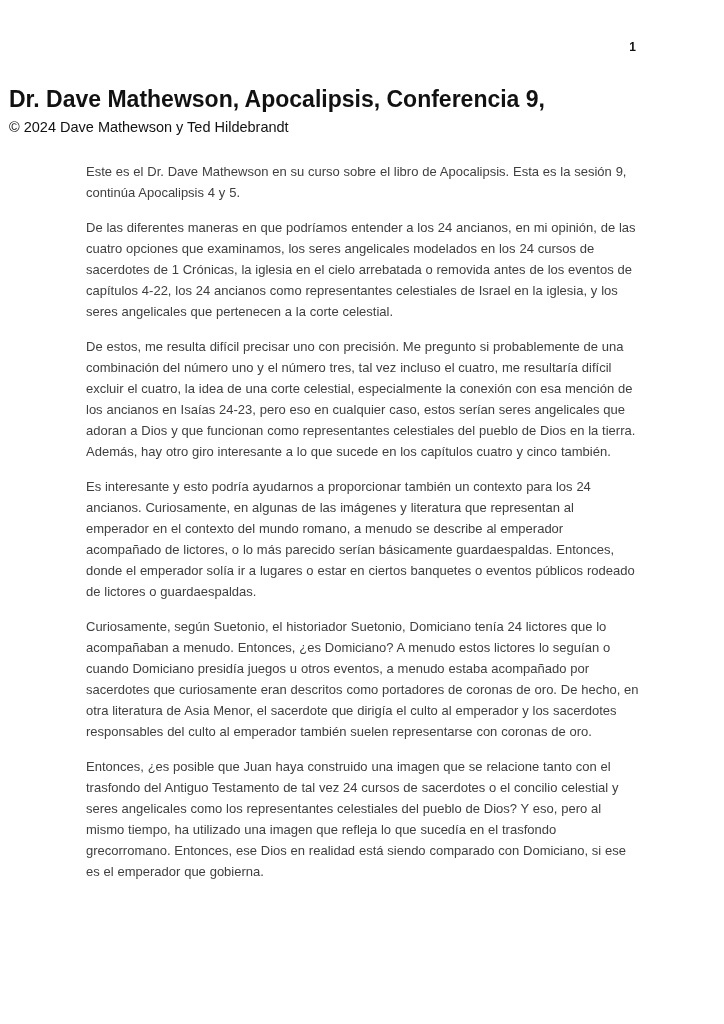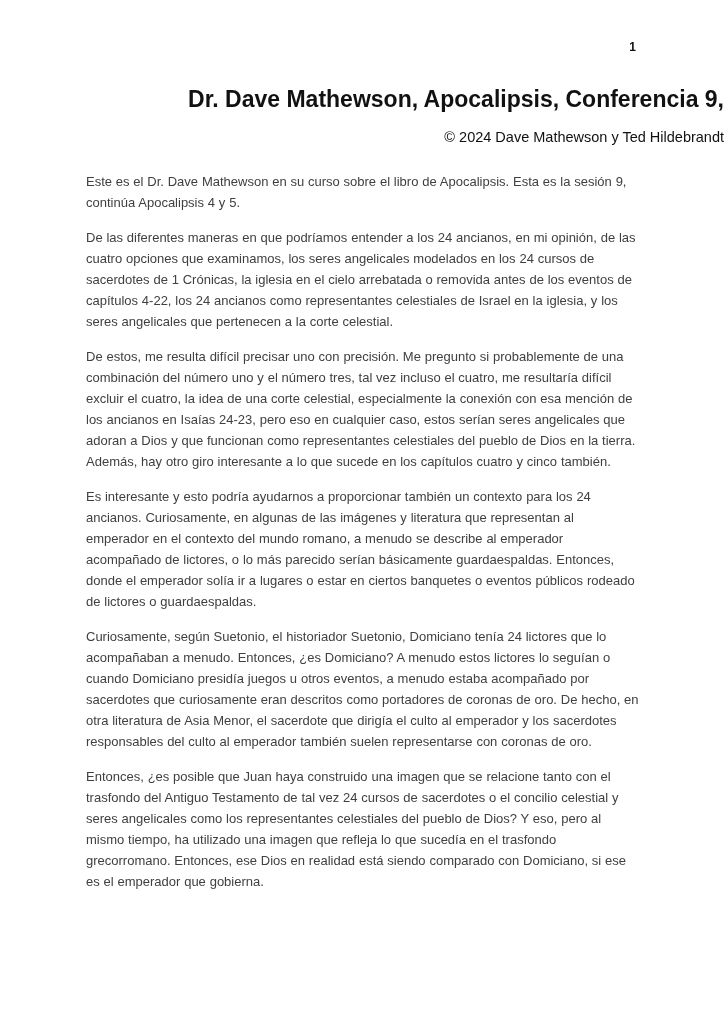--- a/index.html
+++ b/index.html
@@ -20,30 +20,31 @@
   .page-number {
     position: absolute;
     top: 40px;
     right: 88px;
     font-size: 12px;
     font-weight: 700;
     color: #111111;
   }
   .doc-header {
     padding-top: 84px;
-    text-align: right;
+    text-align: left;
+    padding-left: 9px;
   }
   .doc-title {
     font-size: 23px;
     line-height: 31px;
     font-weight: 700;
     color: #111111;
   }
   .doc-copyright {
-    margin-top: 12px;
+    margin-top: 2px;
     font-size: 14.5px;
     line-height: 20px;
     font-weight: 400;
     color: #111111;
   }
   .doc-body {
     margin: 24px 86px 0 86px;
     width: 554px;
     text-align: left;
   }

